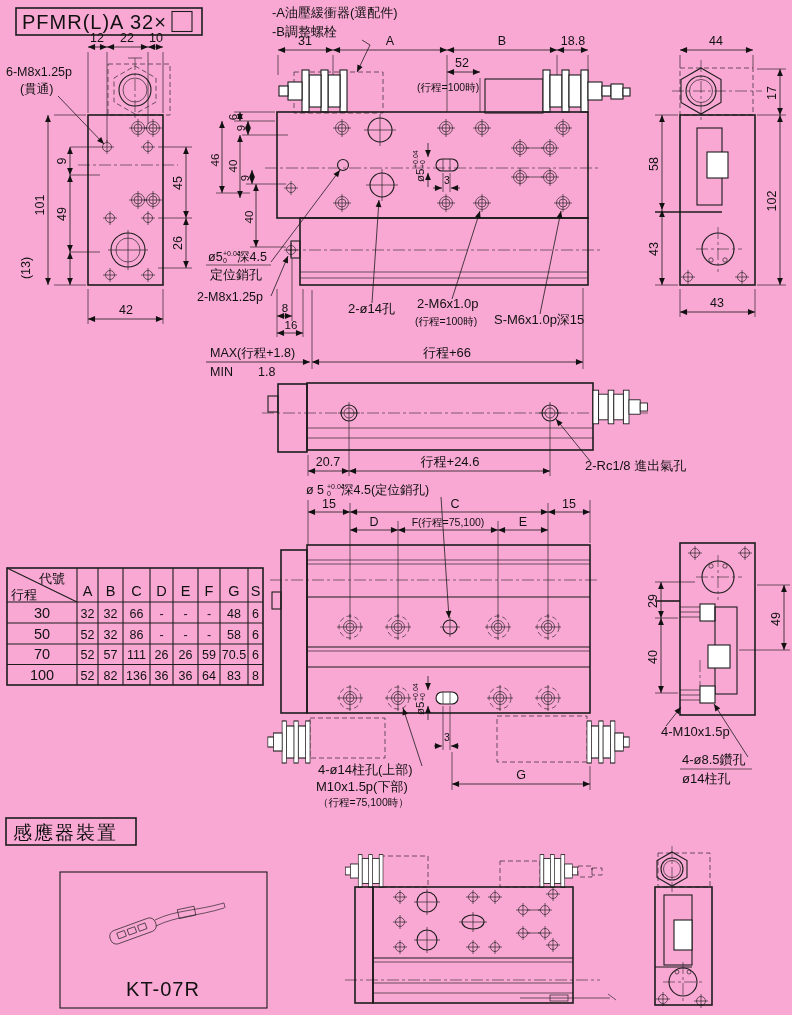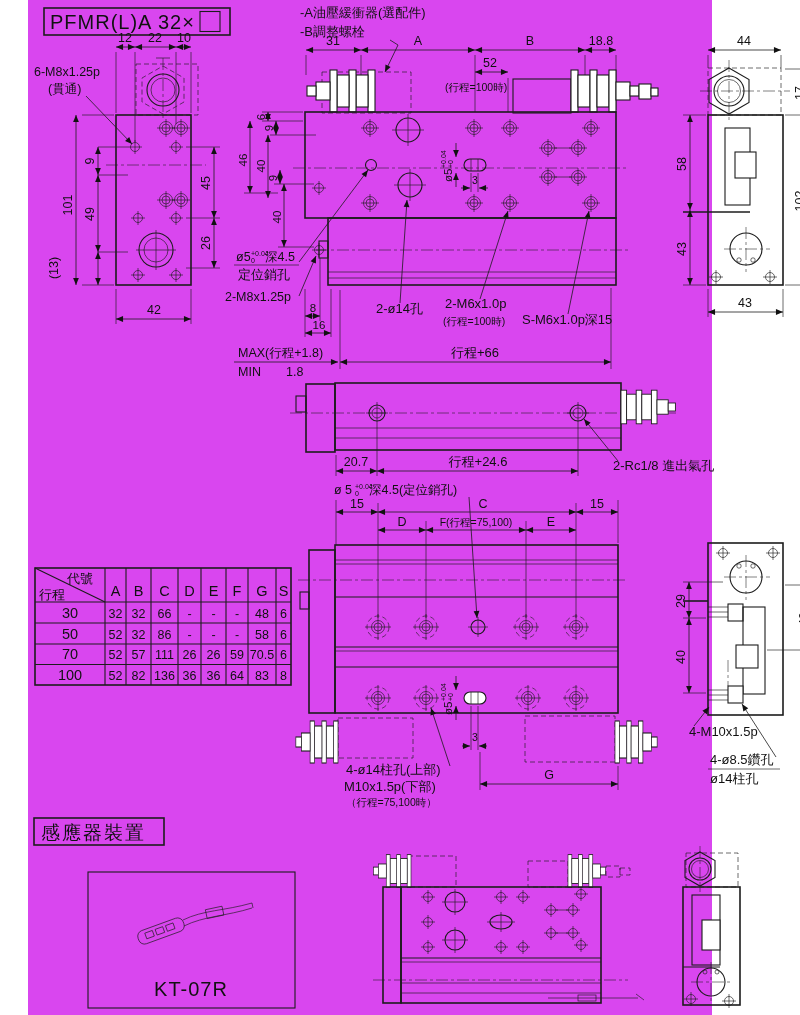--- a/index.html
+++ b/index.html
@@ -1,16 +1,16 @@
 <!DOCTYPE html>
 <html><head>
 <meta charset="utf-8">
 <style>
   html,body{margin:0;padding:0;background:#fff;}
-  .wrap{width:684px;height:1015px;position:relative;background:#d946ef;margin-left:28px;}
+  .wrap{width:792px;height:1015px;position:relative;background:#f9a8d4;}
   svg{display:block;}
   .ln{stroke:#1c1c1c;stroke-width:1.1;fill:none;}
   .lnf{stroke:#1c1c1c;stroke-width:1.1;fill:#fff;}
   .lt{stroke:#1c1c1c;stroke-width:0.65;fill:none;}
   .thk{stroke-width:1.6;}
   .dsh{stroke-dasharray:5 3;}
   .cl{stroke:#1c1c1c;stroke-width:0.55;fill:none;stroke-dasharray:12 3 3 3;}
   .dim{stroke:#1c1c1c;stroke-width:0.8;fill:none;}
   text{font-family:"Liberation Sans","DejaVu Sans",sans-serif;fill:#111;}
   .t12{font-size:12.5px;}

